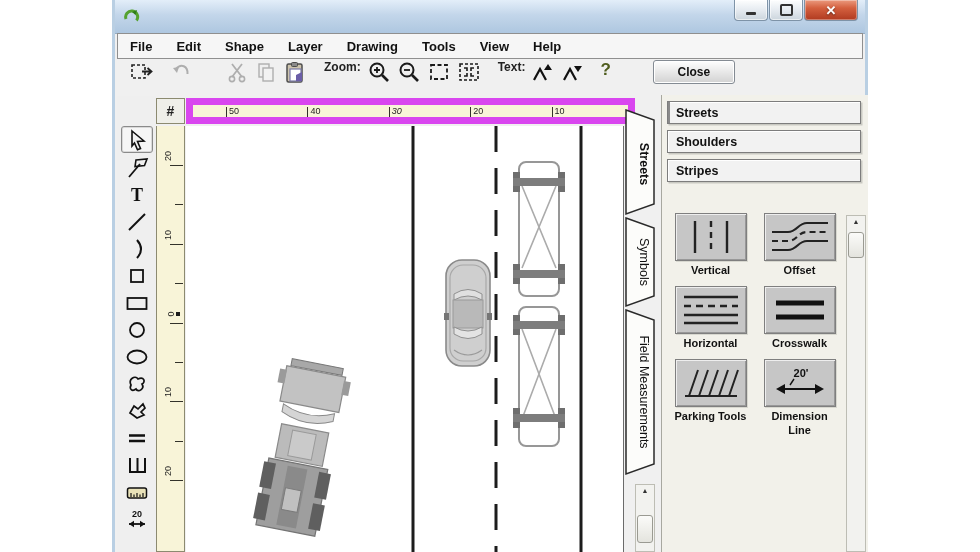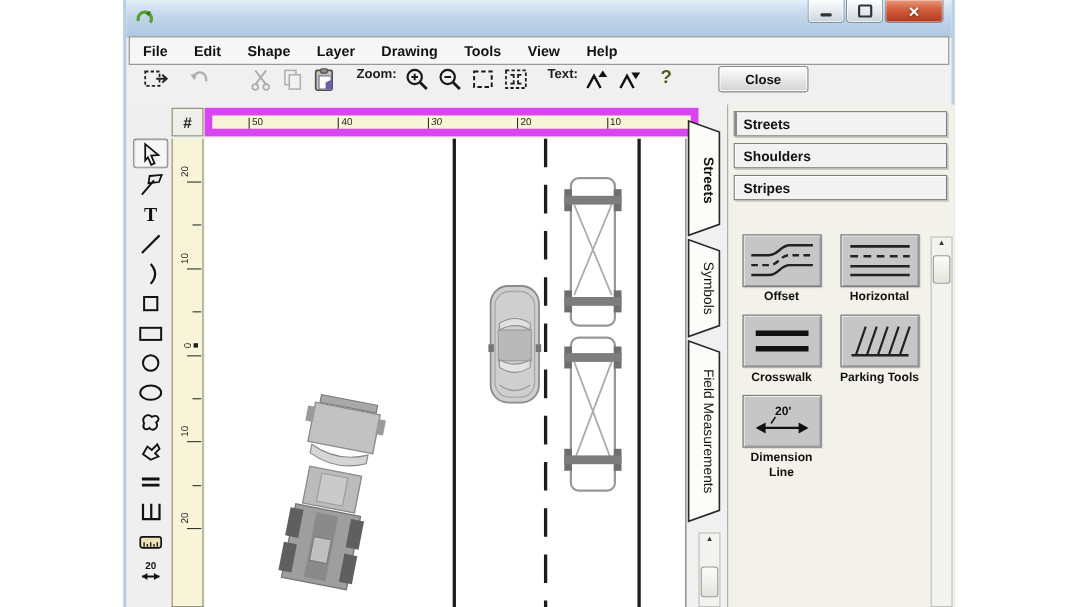--- a/index.html
+++ b/index.html
@@ -397,20 +397,29 @@
     <div class="cats" id="cats">
           <div class="catbtn active">Streets</div>
           <div class="catbtn">Shoulders</div>
           <div class="catbtn">Stripes</div>
         </div>
 
     <div class="items">
       <div class="pitem">
         <div class="cell">
               <svg width="64" height="40">
+          <path d="M16,4 V36 M48,4 V36" stroke="#222" stroke-width="2.4"></path>
+          <path d="M32,4 V36" stroke="#222" stroke-width="2.4" stroke-dasharray="6 5"></path>
+        </svg>
+            </div>
+        <div class="plabel">Vertical</div>
+      </div>
+      <div class="pitem">
+        <div class="cell">
+              <svg width="64" height="40">
           <path d="M4,15 L20,15 C29,15 30,6 39,6 L60,6" fill="none" stroke="#222" stroke-width="2.2"></path>
           <path d="M4,24 L20,24 C29,24 30,15 39,15 L60,15" fill="none" stroke="#222" stroke-width="2.2" stroke-dasharray="6 4"></path>
           <path d="M4,33 L20,33 C29,33 30,24 39,24 L60,24" fill="none" stroke="#222" stroke-width="2.2"></path>
         </svg>
             </div>
         <div class="plabel">Offset</div>
       </div>
       <div class="pitem">
         <div class="cell">
               <svg width="64" height="40">

